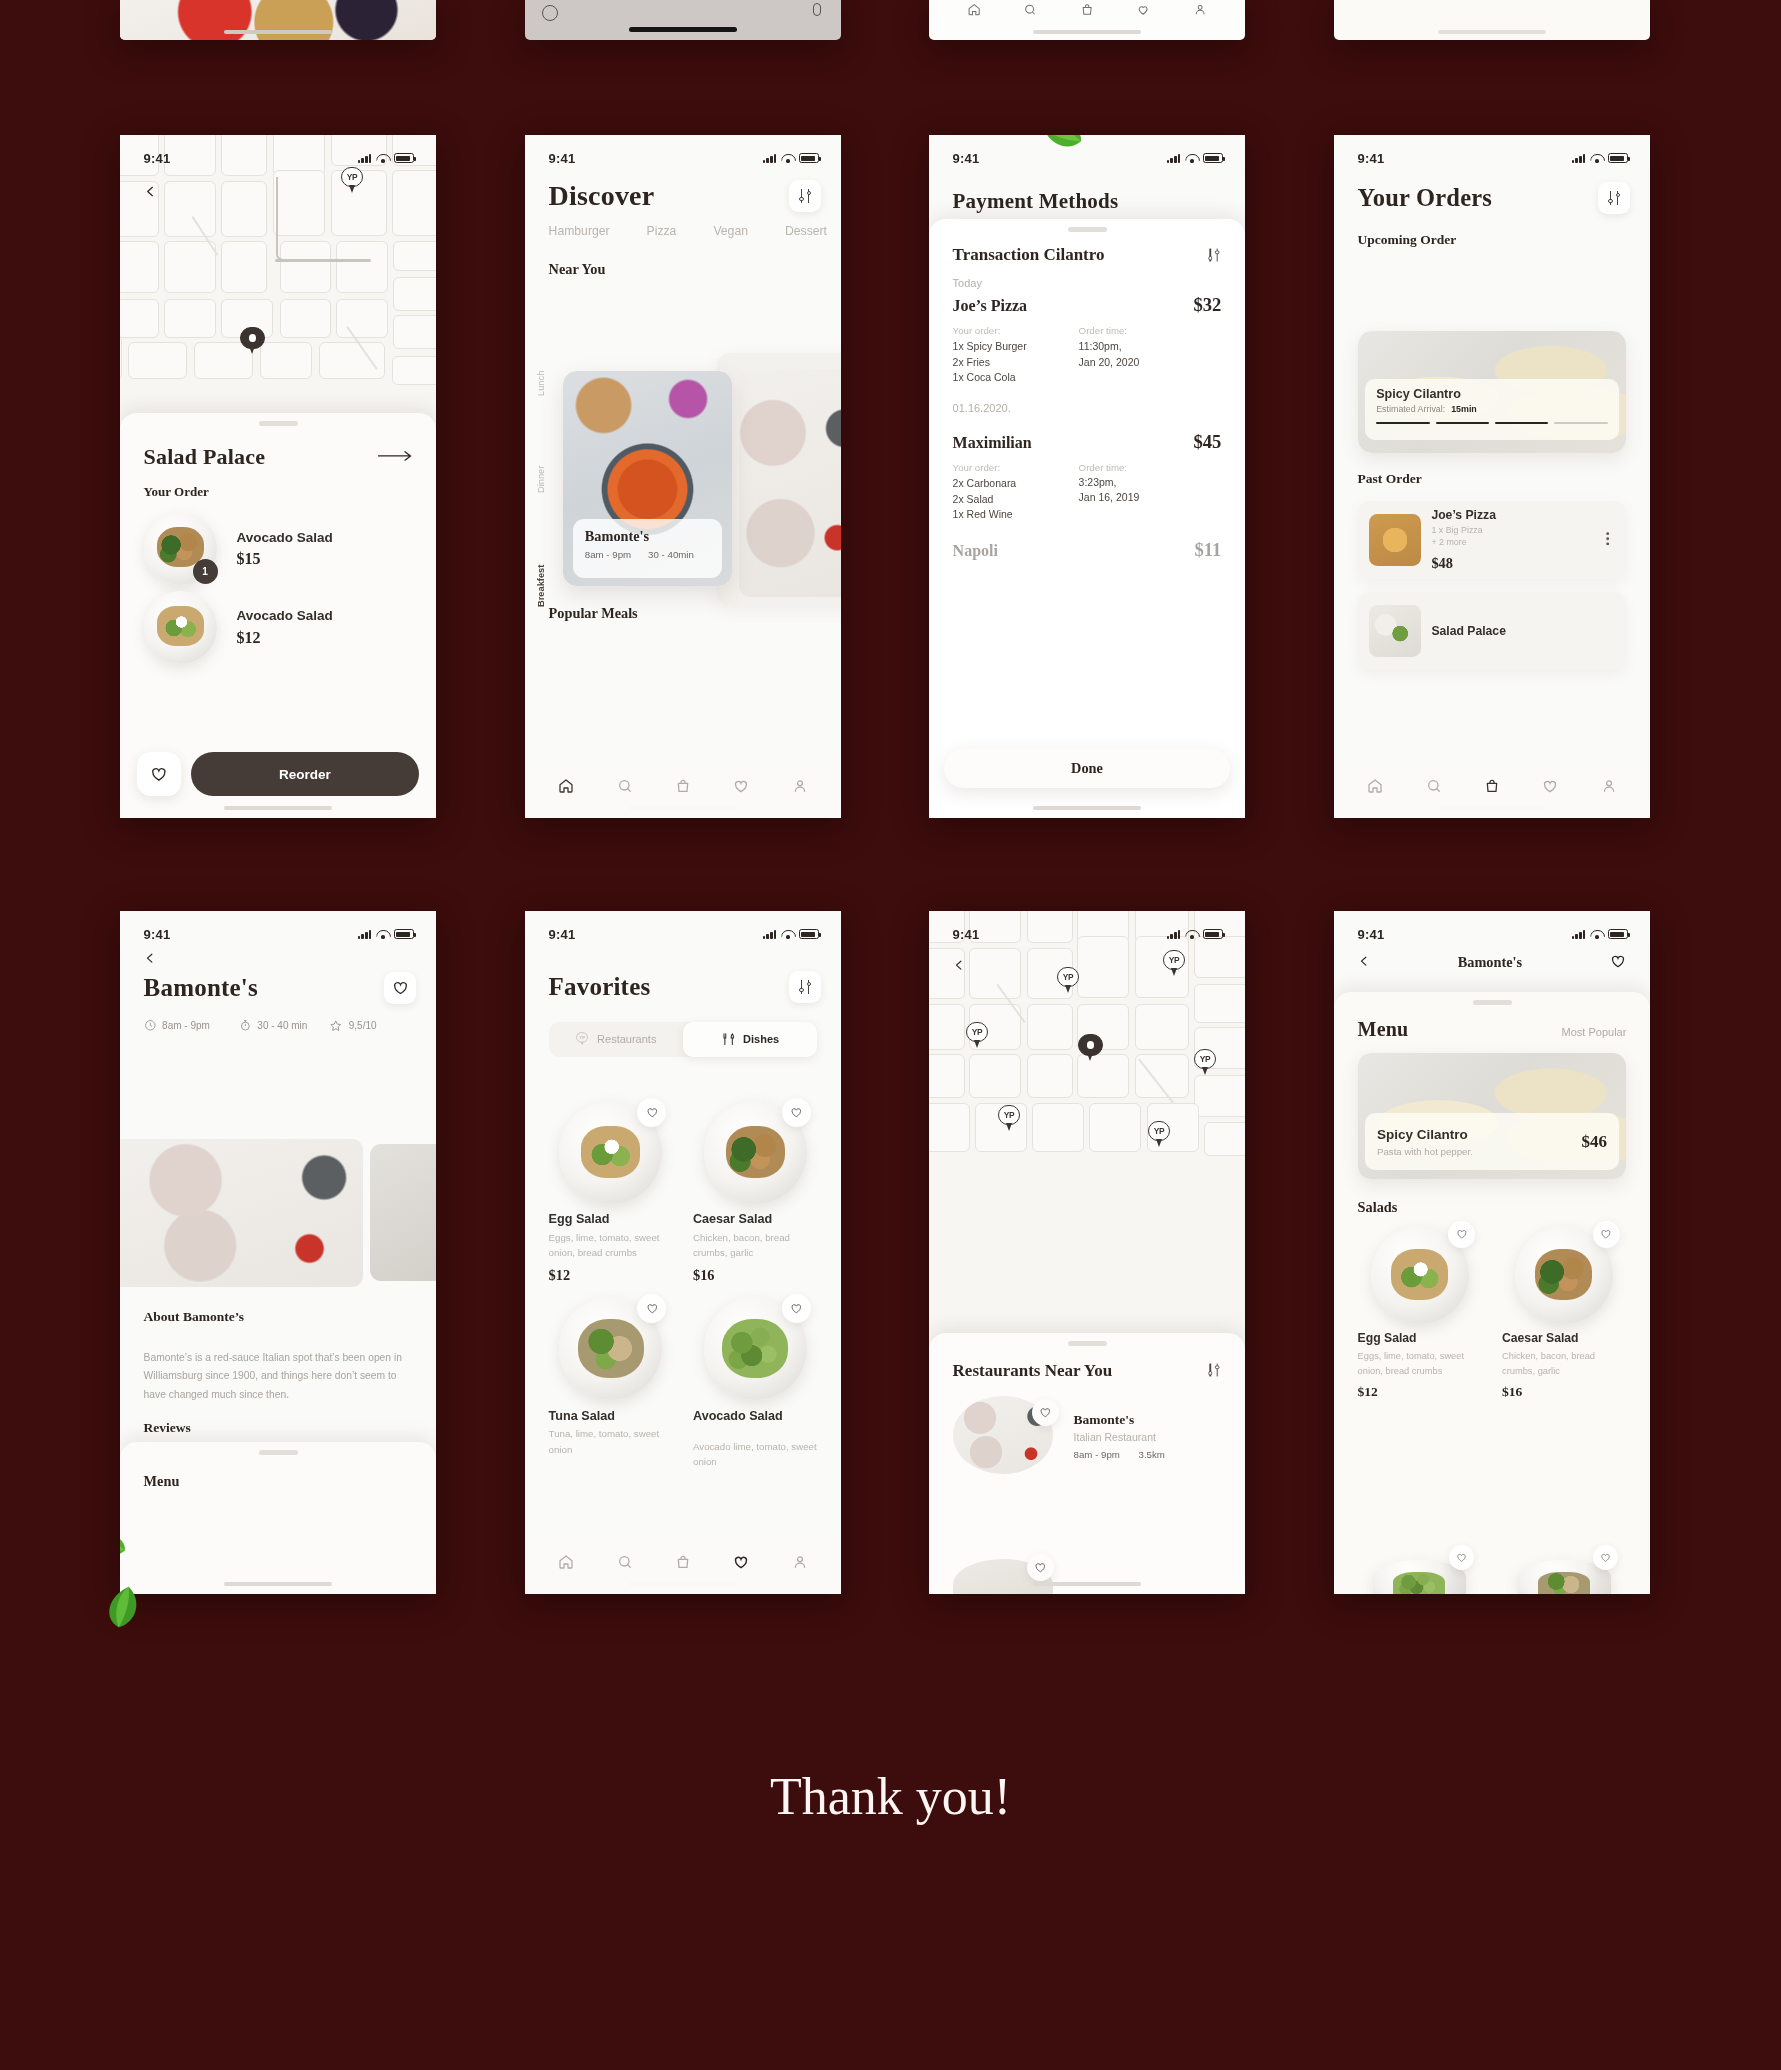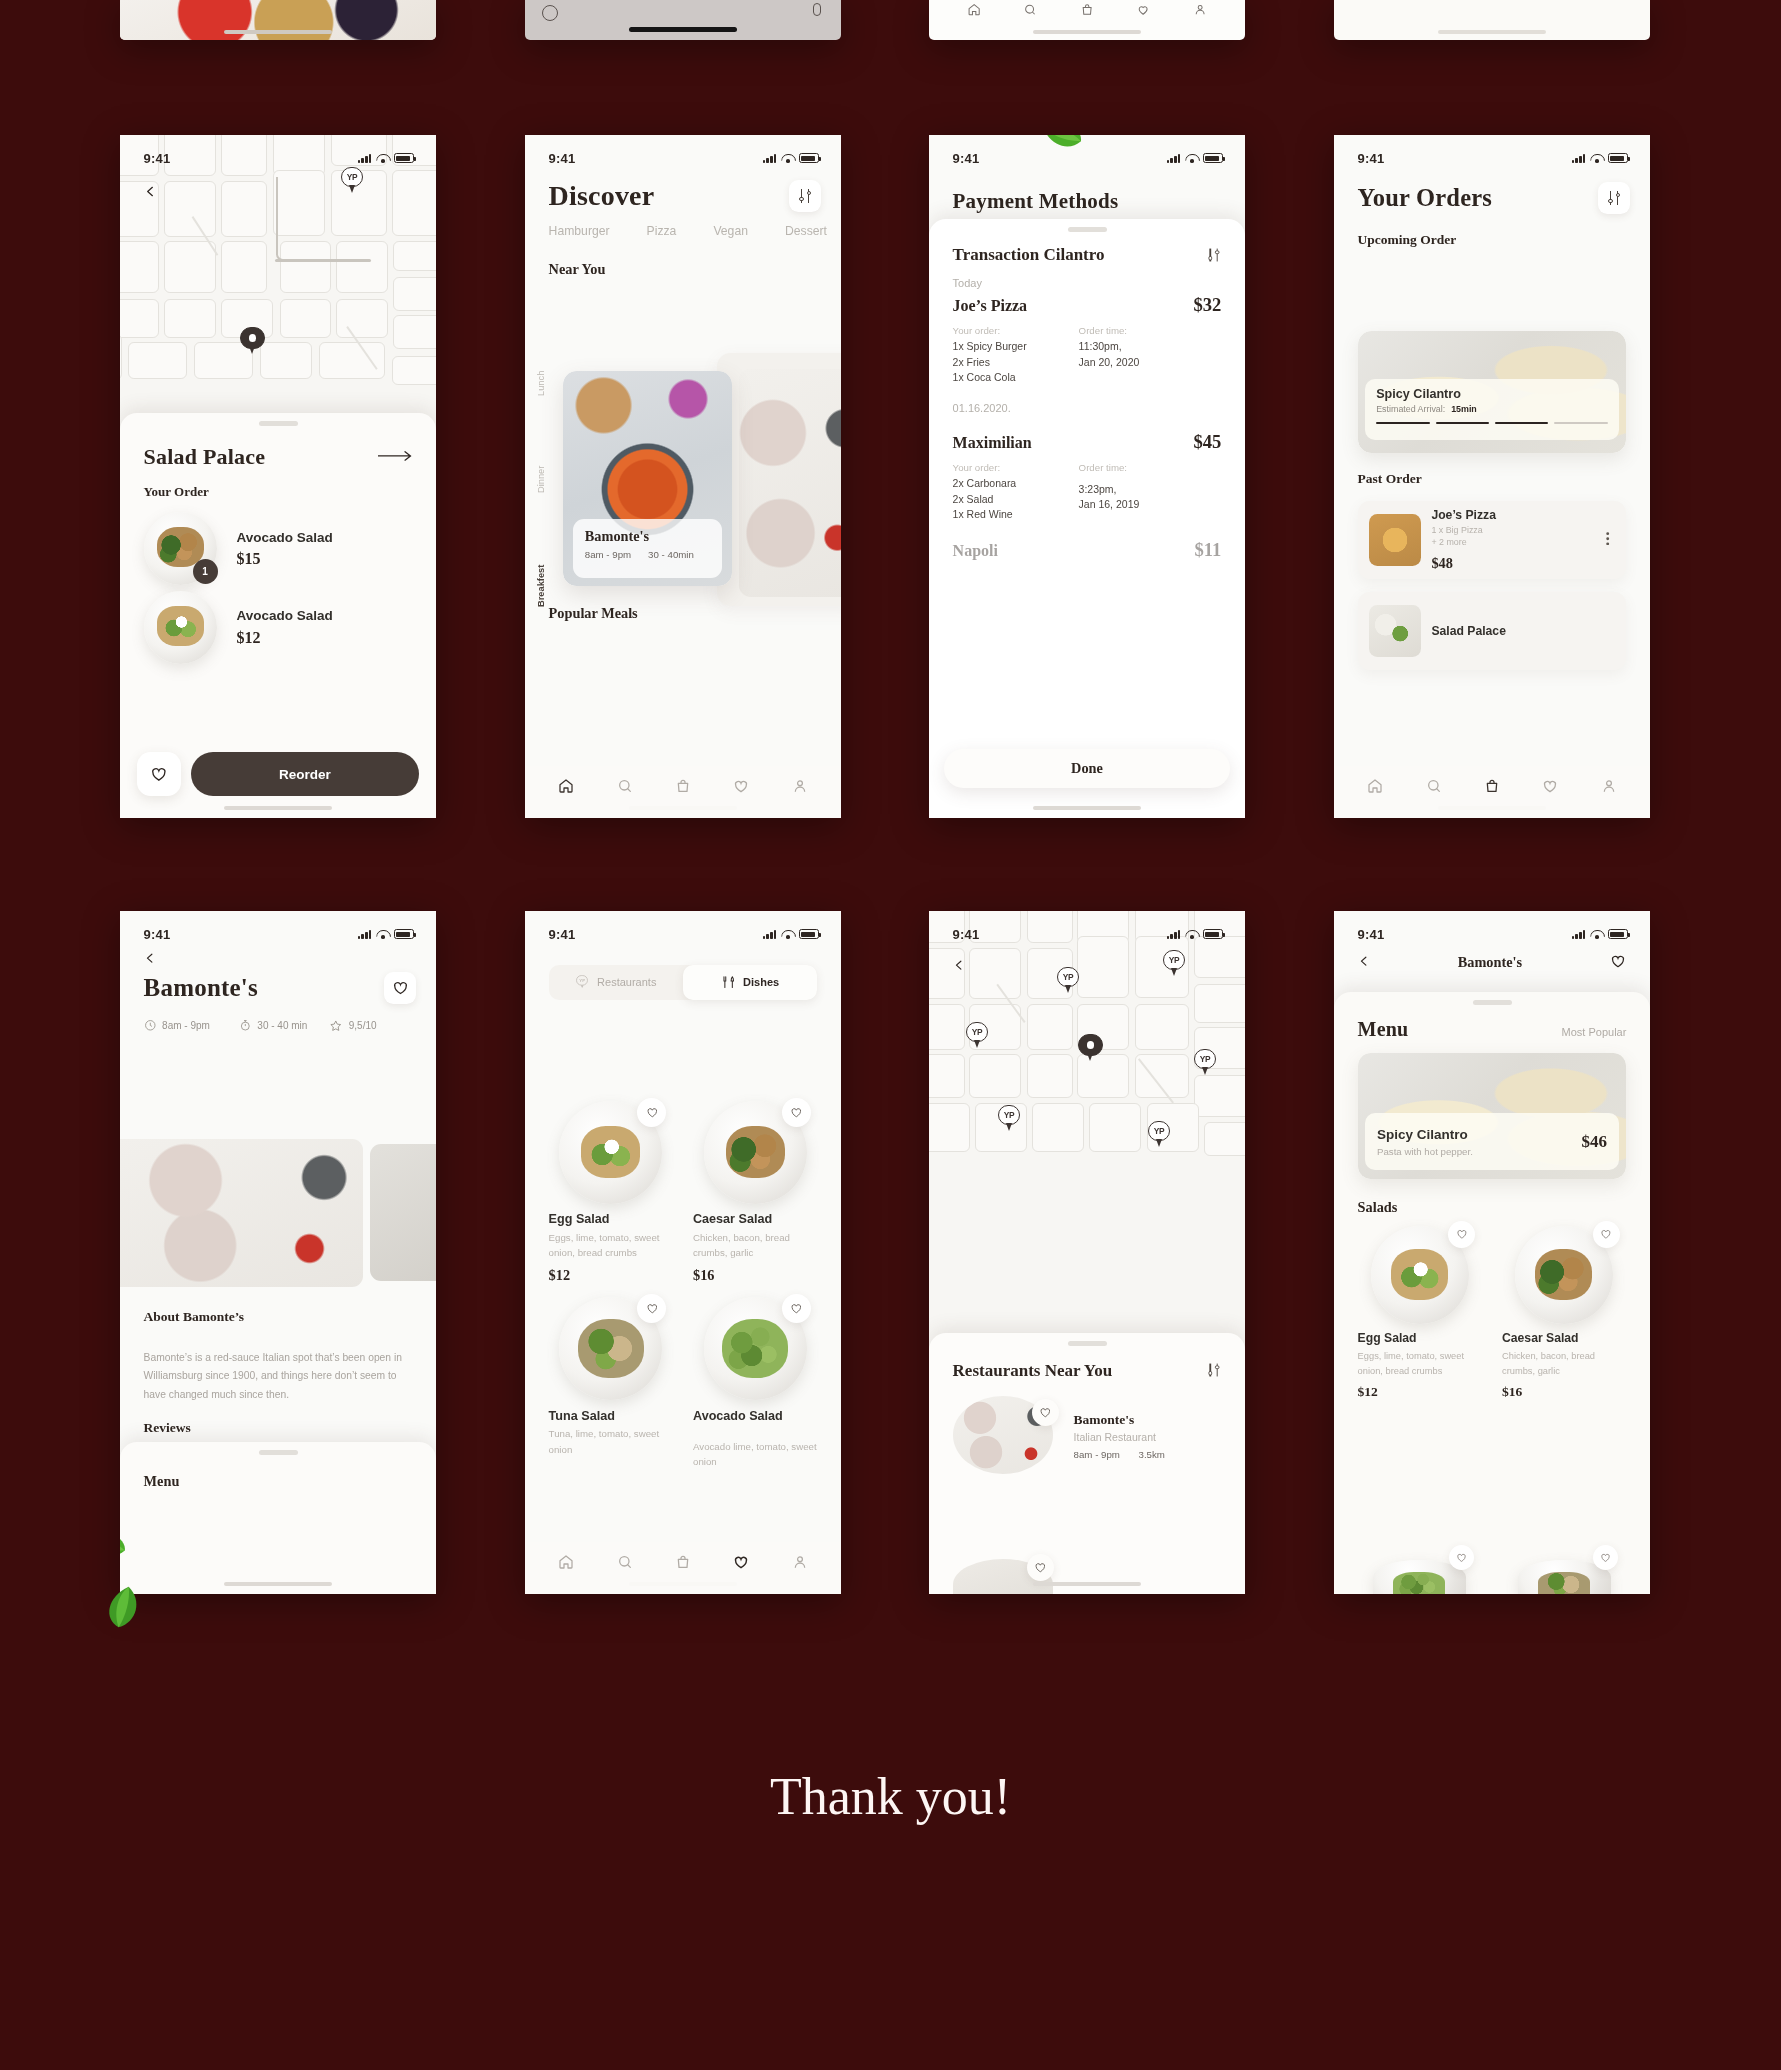--- a/index.html
+++ b/index.html
@@ -490,21 +490,21 @@
         </div>
         <div class="row" style="margin-top:9.3px">
           <div style="width:126px">
             <div style="font-size:9.7px;color:#c0bcb6">Your order:</div>
             <div style="font-size:10.5px;color:#4c4641;margin-top:4.2px">2x Carbonara</div>
             <div style="font-size:10.5px;color:#4c4641;margin-top:3.4px">2x Salad</div>
             <div style="font-size:10.5px;color:#4c4641;margin-top:3.4px">1x Red Wine</div>
           </div>
           <div>
             <div style="font-size:9.7px;color:#c0bcb6">Order time:</div>
-            <div style="font-size:10.5px;color:#4c4641;margin-top:10px">3:23pm,</div>
+            <div style="font-size:10.5px;color:#4c4641;margin-top:3px">3:23pm,</div>
             <div style="font-size:10.5px;color:#4c4641;margin-top:3.4px">Jan 16, 2019</div>
           </div>
         </div>
       </div>
 
       <div class="row" style="padding:18.6px 23.6px 0;align-items:baseline;opacity:.42">
         <div class="h-mid" style="font-size:16px">Napoli</div>
         <div class="sp"></div>
         <div class="price" style="font-size:18.6px">$11</div>
       </div>
@@ -728,20 +728,32 @@
             <i></i>
             <i></i>
           </span>
         <span class="wifi"></span>
         <span class="batt">
             <span></span>
           </span>
       </span>
     </div>
 
+    <div class="row" style="align-items:center;padding:25px 20px 0 23.6px">
+      <div class="h-big" style="font-size:25px">Favorites</div>
+      <div class="sp"></div>
+      <div class="iconbtn">
+        <span class="slider-ico">
+            <i class="l"></i>
+            <i class="r"></i>
+            <b class="l"></b>
+            <b class="r"></b>
+          </span>
+      </div>
+    </div>
 
     <div style="margin:18.6px 23.6px 0;height:35px;border-radius:10px;background:#f4f2ee;display:flex;align-items:center;position:relative">
       <div style="flex:1;display:flex;align-items:center;justify-content:center;gap:7.6px;font-size:11px;color:#b2ada7;height:100%">
         <svg width="14.3" height="14.3" viewBox="0 0 26 30" fill="none" style="font-size:13px">
           <rect x="1.2" y="1.2" width="23" height="20" rx="10" stroke="#c4bfb9" stroke-width="1.7"></rect>
           <path d="M10 21.5h6l-3 6z" fill="#c4bfb9"></path>
           <text x="13" y="15" font-size="9" font-family="Liberation Sans" font-weight="700" fill="#c4bfb9" text-anchor="middle">YP</text>
         </svg>
         <span>Restaurants</span>
       </div>

